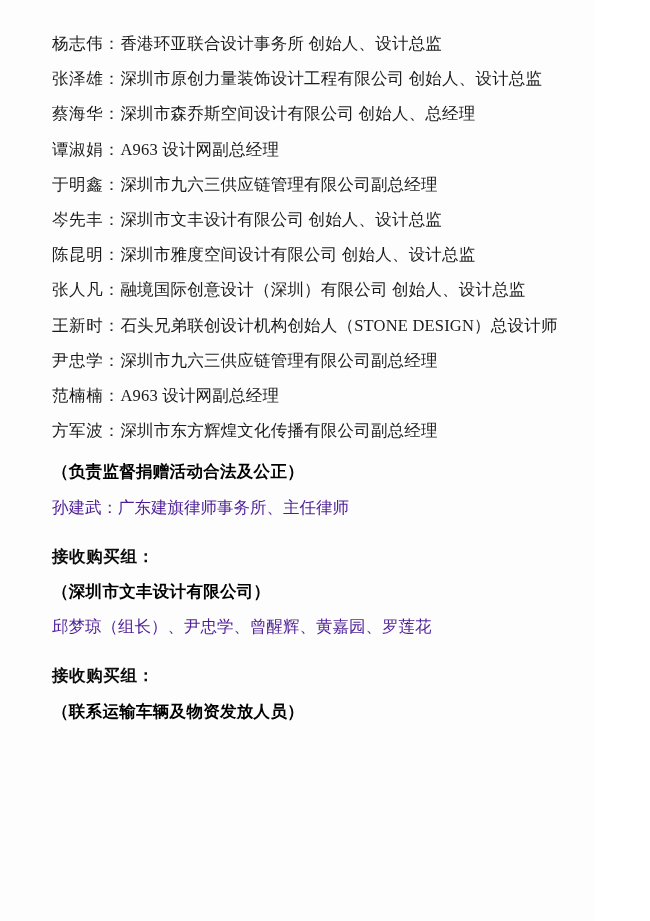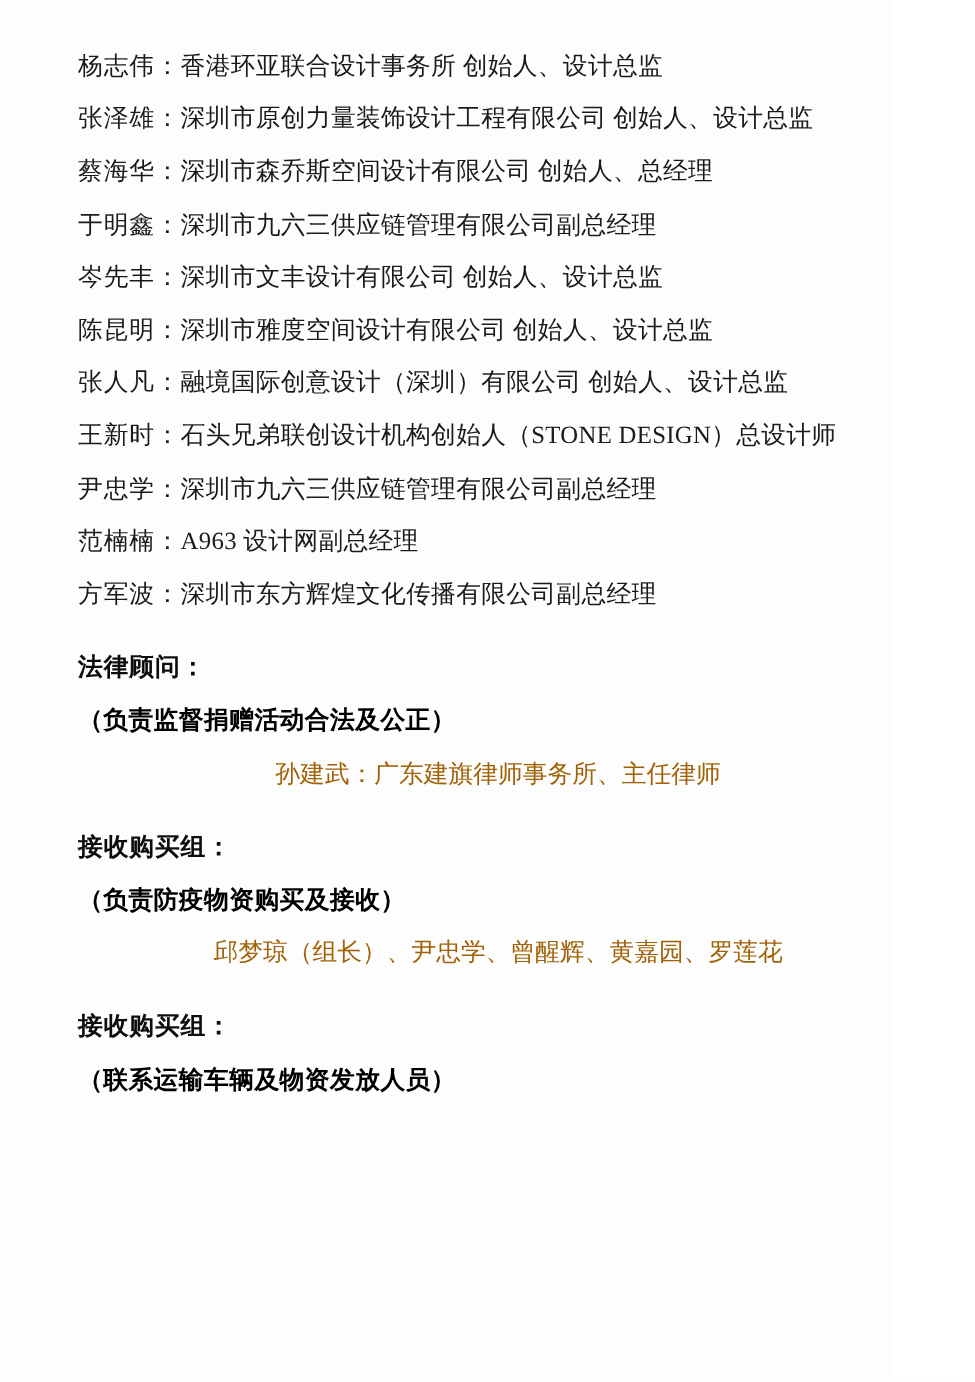--- a/index.html
+++ b/index.html
@@ -49,22 +49,21 @@
   .subnote {
     font-size: 16.5px;
     line-height: 35.2px;
     font-weight: bold;
     letter-spacing: 0.3px;
     color: #000000;
   }
   .entry {
     font-size: 16.5px;
     line-height: 35.2px;
-    color: #a16207;
-    text-align: center;
+    color: #4c1d95;
   }
   .group-gap {
     height: 6px;
   }
   .latin {
     font-family: "Liberation Serif", "DejaVu Serif", serif;
     margin-top: 44px;
   }
 </style>
 </head>
@@ -74,20 +73,23 @@
   <div class="content">
 
     <div class="line">
       <span class="name">杨志伟：</span><span class="detail">香港环亚联合设计事务所  创始人、设计总监</span>
     </div>
     <div class="line">
       <span class="name">张泽雄：</span><span class="detail">深圳市原创力量装饰设计工程有限公司  创始人、设计总监</span>
     </div>
     <div class="line">
       <span class="name">蔡海华：</span><span class="detail">深圳市森乔斯空间设计有限公司  创始人、总经理</span>
+    </div>
+    <div class="line">
+      <span class="name">谭淑娟：</span><span class="detail">A963 设计网副总经理</span>
     </div>
     <div class="line">
       <span class="name">于明鑫：</span><span class="detail">深圳市九六三供应链管理有限公司副总经理</span>
     </div>
     <div class="line">
       <span class="name">岑先丰：</span><span class="detail">深圳市文丰设计有限公司  创始人、设计总监</span>
     </div>
     <div class="line">
       <span class="name">陈昆明：</span><span class="detail">深圳市雅度空间设计有限公司  创始人、设计总监</span>
     </div>
@@ -102,28 +104,27 @@
     </div>
     <div class="line">
       <span class="name">范楠楠：</span><span class="detail latin">A963 设计网副总经理</span>
     </div>
     <div class="line">
       <span class="name">方军波：</span><span class="detail">深圳市东方辉煌文化传播有限公司副总经理</span>
     </div>
 
     <div class="group-gap"></div>
 
-    <div class="heading">法律顾问：</div>
     <div class="subnote">（负责监督捐赠活动合法及公正）</div>
     <div class="entry">孙建武：广东建旗律师事务所、主任律师</div>
 
     <div class="group-gap"></div>
 
     <div class="heading">接收购买组：</div>
-    <div class="subnote">（负责防疫物资购买及接收）</div>
+    <div class="subnote">（深圳市文丰设计有限公司）</div>
     <div class="entry">邱梦琼（组长）、尹忠学、曾醒辉、黄嘉园、罗莲花</div>
 
     <div class="group-gap"></div>
 
     <div class="heading">接收购买组：</div>
     <div class="subnote">（联系运输车辆及物资发放人员）</div>
 
   </div>
 </div>
 

